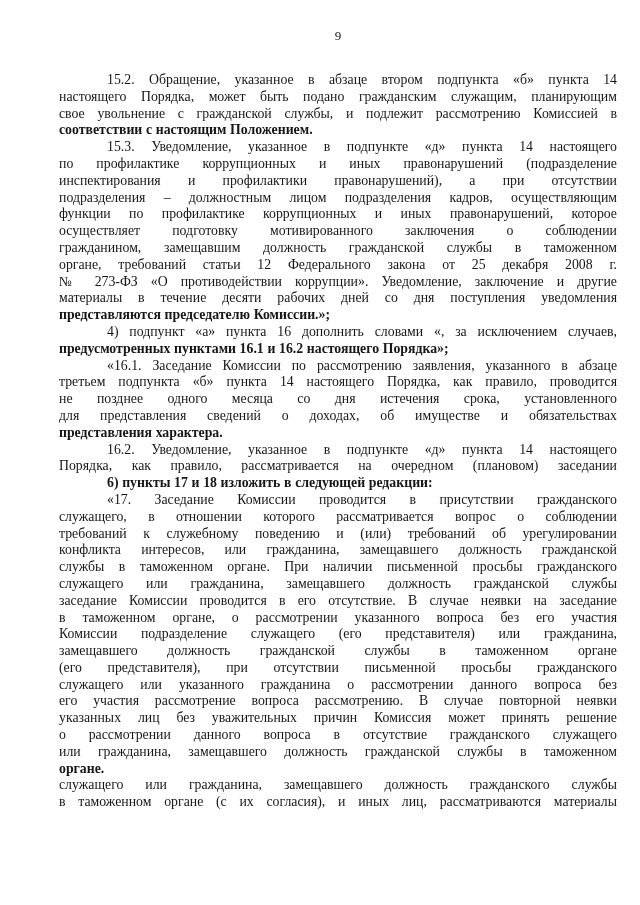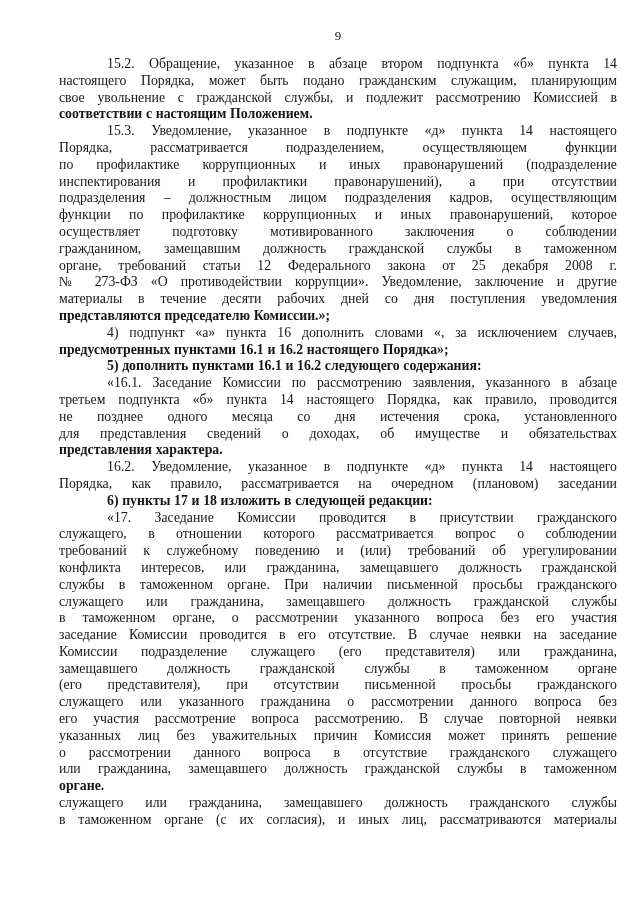--- a/index.html
+++ b/index.html
@@ -25,21 +25,21 @@
     position: absolute;
     top: 28px;
     left: 59px;
     width: 558px;
     text-align: center;
     font-size: 13px;
     line-height: 15px;
   }
   .doc-body {
     position: absolute;
-    top: 56px;
+    top: 72px;
     left: 59px;
     width: 558px;
   }
   .para {
     margin: 0;
     padding: 0;
   }
   .line {
     font-size: 13.8px;
     line-height: 16.8px;
@@ -65,38 +65,34 @@
   <div class="page-number">9</div>
   <div class="doc-body">
       <div class="para">
         <div class="line first">15.2. Обращение, указанное в абзаце втором подпункта «б» пункта 14</div>
         <div class="line">настоящего Порядка, может быть подано гражданским служащим, планирующим</div>
         <div class="line">свое увольнение с гражданской службы, и подлежит рассмотрению Комиссией в</div>
         <div class="line last">соответствии с настоящим Положением.</div>
       </div>
       <div class="para">
         <div class="line first">15.3. Уведомление, указанное в подпункте «д» пункта 14 настоящего</div>
-        <div class="line">Порядка, рассматривается подразделением, осуществляющем функции</div>
         <div class="line">по профилактике коррупционных и иных правонарушений (подразделение</div>
         <div class="line">инспектирования и профилактики правонарушений), а при отсутствии</div>
         <div class="line">подразделения – должностным лицом подразделения кадров, осуществляющим</div>
         <div class="line">функции по профилактике коррупционных и иных правонарушений, которое</div>
         <div class="line">осуществляет подготовку мотивированного заключения о соблюдении</div>
         <div class="line">гражданином, замещавшим должность гражданской службы в таможенном</div>
         <div class="line">органе, требований статьи 12 Федерального закона от 25 декабря 2008 г.</div>
         <div class="line">№ 273-ФЗ «О противодействии коррупции». Уведомление, заключение и другие</div>
         <div class="line">материалы в течение десяти рабочих дней со дня поступления уведомления</div>
         <div class="line last">представляются председателю Комиссии.»;</div>
       </div>
       <div class="para">
         <div class="line first">4) подпункт «а» пункта 16 дополнить словами «, за исключением случаев,</div>
         <div class="line last">предусмотренных пунктами 16.1 и 16.2 настоящего Порядка»;</div>
-      </div>
-      <div class="para">
-        <div class="line first last">5) дополнить пунктами 16.1 и 16.2 следующего содержания:</div>
       </div>
       <div class="para">
         <div class="line first">«16.1. Заседание Комиссии по рассмотрению заявления, указанного в абзаце</div>
         <div class="line">третьем подпункта «б» пункта 14 настоящего Порядка, как правило, проводится</div>
         <div class="line">не позднее одного месяца со дня истечения срока, установленного</div>
         <div class="line">для представления сведений о доходах, об имуществе и обязательствах</div>
         <div class="line last">представления характера.</div>
       </div>
       <div class="para">
         <div class="line first">16.2. Уведомление, указанное в подпункте «д» пункта 14 настоящего</div>
@@ -105,22 +101,22 @@
       <div class="para">
         <div class="line first last">6) пункты 17 и 18 изложить в следующей редакции:</div>
       </div>
       <div class="para">
         <div class="line first">«17. Заседание Комиссии проводится в присутствии гражданского</div>
         <div class="line">служащего, в отношении которого рассматривается вопрос о соблюдении</div>
         <div class="line">требований к служебному поведению и (или) требований об урегулировании</div>
         <div class="line">конфликта интересов, или гражданина, замещавшего должность гражданской</div>
         <div class="line">службы в таможенном органе. При наличии письменной просьбы гражданского</div>
         <div class="line">служащего или гражданина, замещавшего должность гражданской службы</div>
+        <div class="line">заседание Комиссии проводится в его отсутствие. В случае неявки на заседание</div>
         <div class="line">в таможенном органе, о рассмотрении указанного вопроса без его участия</div>
-        <div class="line">заседание Комиссии проводится в его отсутствие. В случае неявки на заседание</div>
         <div class="line">Комиссии подразделение служащего (его представителя) или гражданина,</div>
         <div class="line">замещавшего должность гражданской службы в таможенном органе</div>
         <div class="line">(его представителя), при отсутствии письменной просьбы гражданского</div>
         <div class="line">служащего или указанного гражданина о рассмотрении данного вопроса без</div>
         <div class="line">его участия рассмотрение вопроса рассмотрению. В случае повторной неявки</div>
         <div class="line">указанных лиц без уважительных причин Комиссия может принять решение</div>
         <div class="line">о рассмотрении данного вопроса в отсутствие гражданского служащего</div>
         <div class="line">или гражданина, замещавшего должность гражданской службы в таможенном</div>
         <div class="line last">органе.</div>
       </div>

